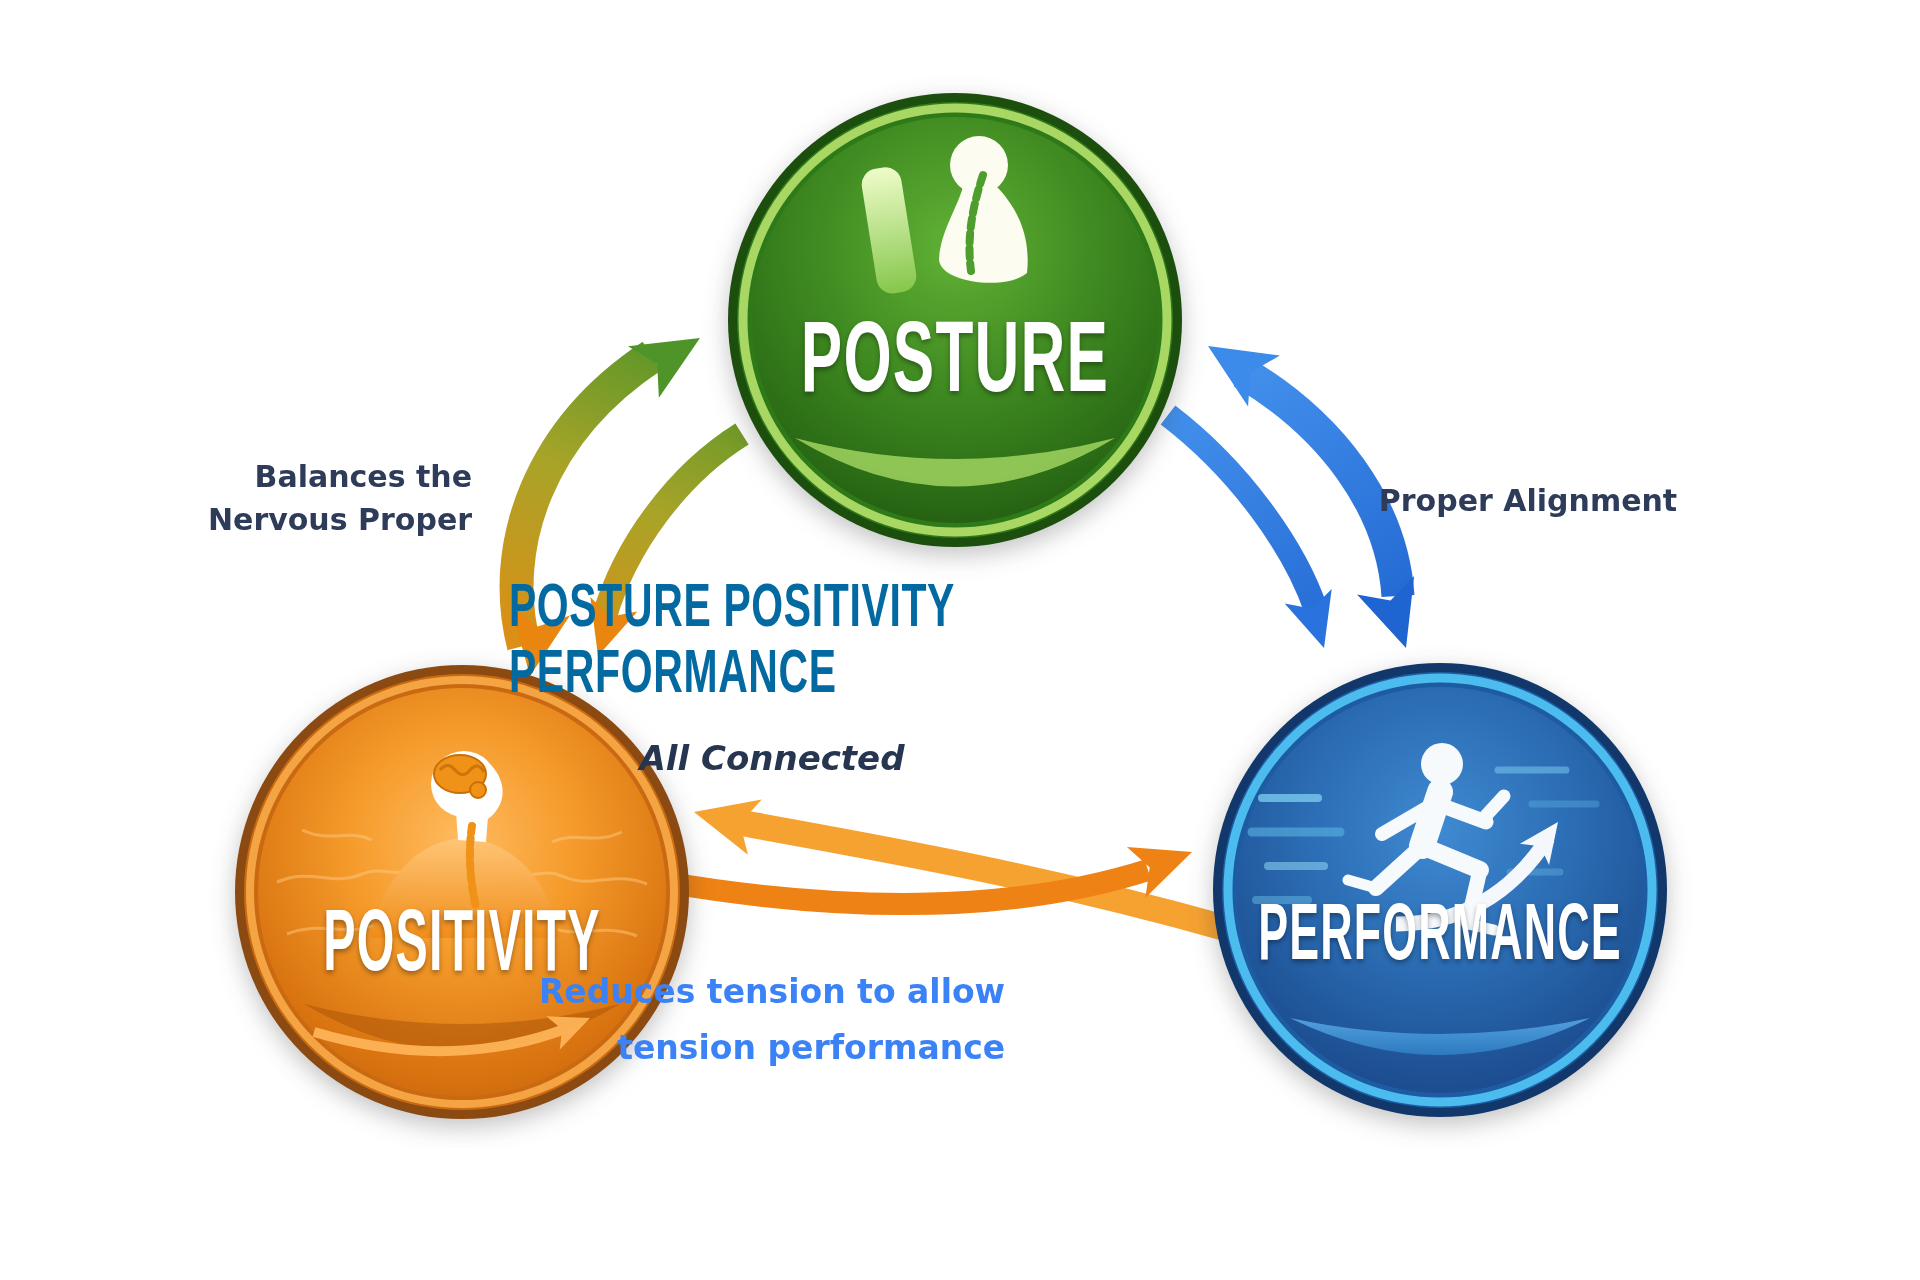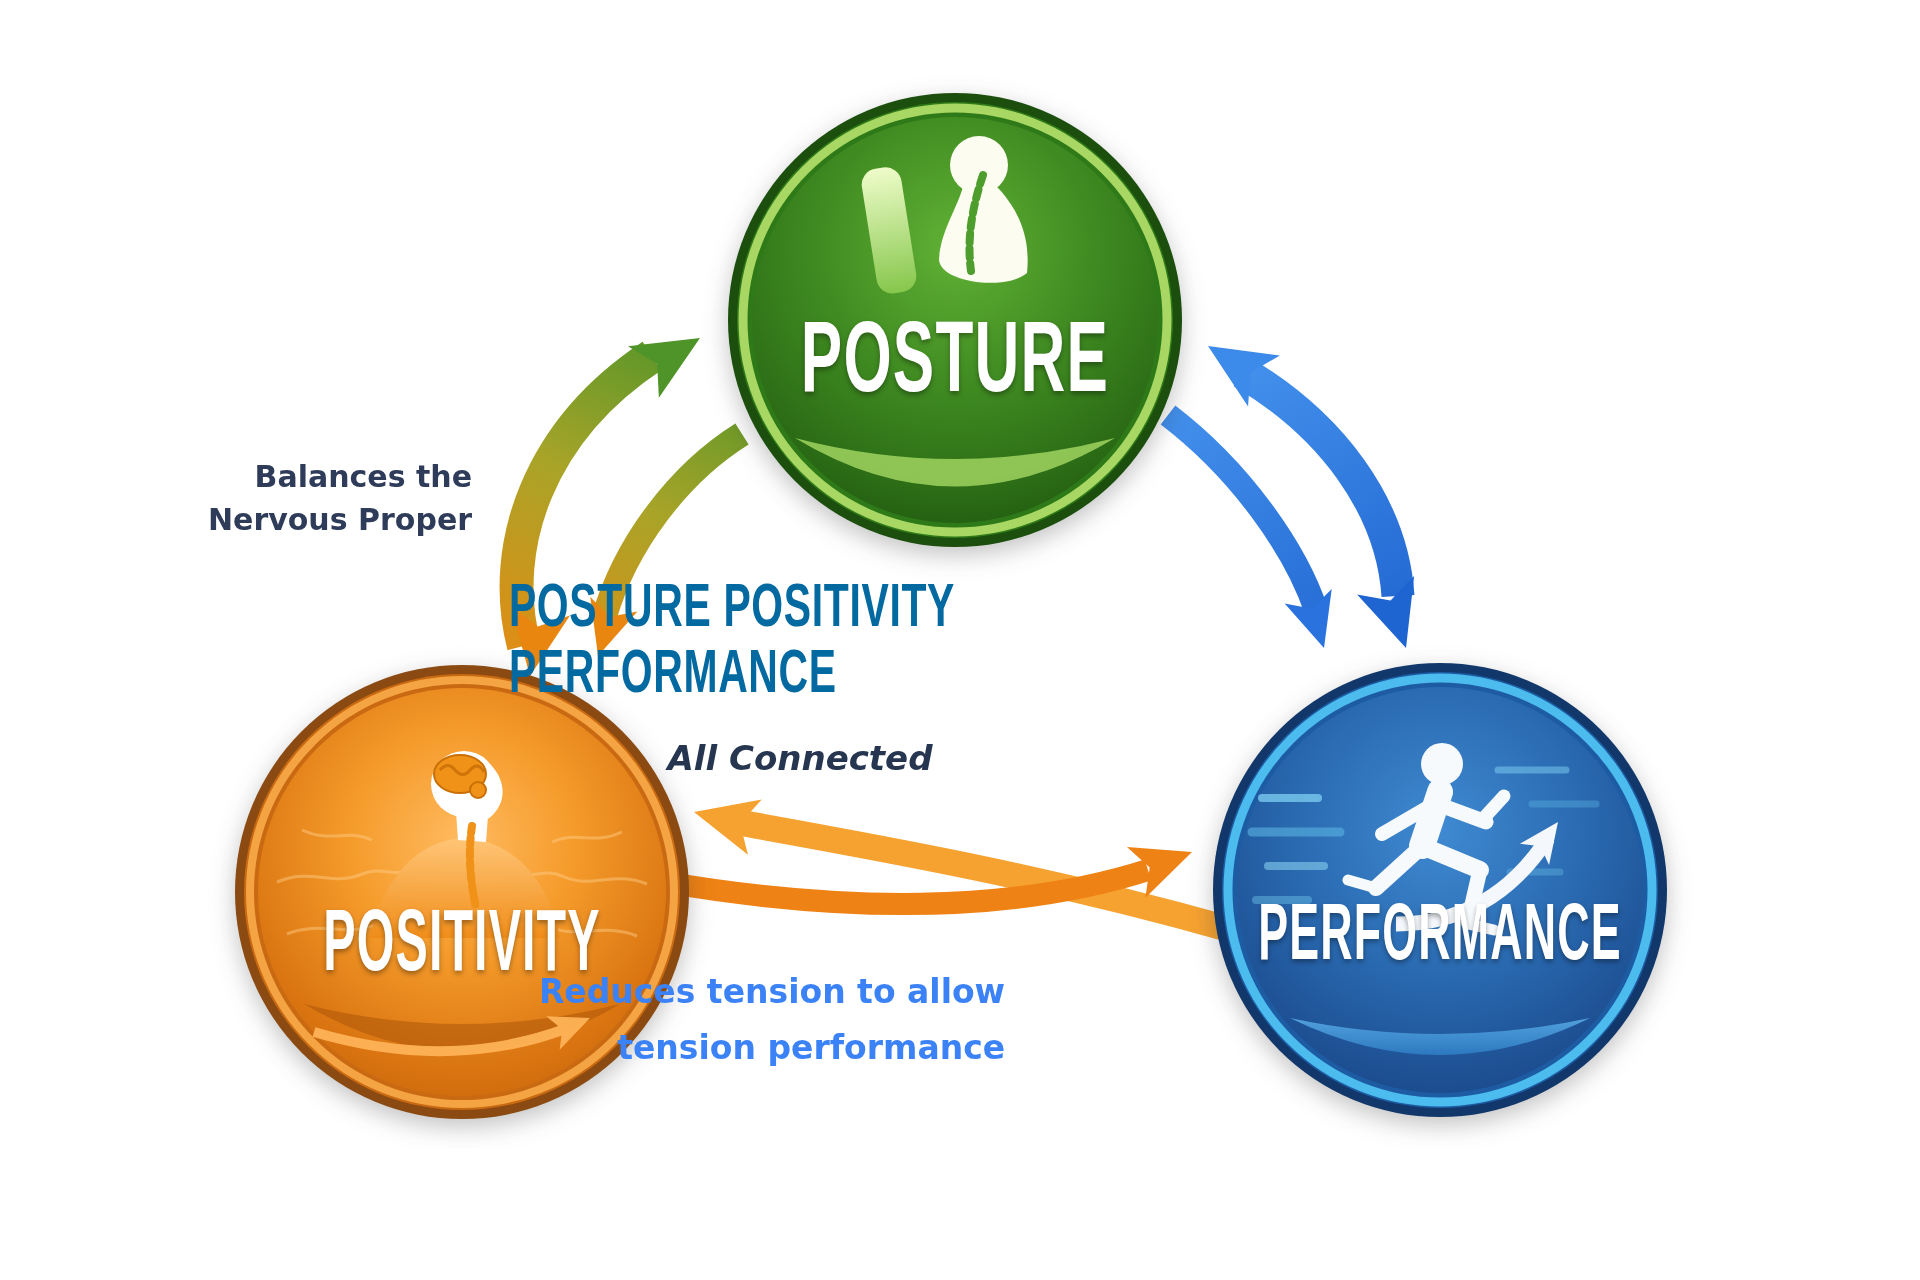--- a/index.html
+++ b/index.html
@@ -25,21 +25,21 @@
     z-index:3;text-align:left;color:#0369a1;
   }
   .center-title .line{
     display:block;font-family:"Liberation Sans",sans-serif;font-weight:bold;
     font-size:62px;line-height:66px;letter-spacing:1px;
     transform:scaleX(.66);transform-origin:50% 50%;white-space:nowrap;
   }
   .subtitle{
     position:absolute;left:772px;top:738px;transform:translateX(-50%);
     z-index:3;font-family:"DejaVu Sans",sans-serif;font-style:italic;font-weight:bold;
-    font-size:34px;color:#273650;white-space:nowrap;margin-left:28px;
+    font-size:34px;color:#273650;white-space:nowrap;
   }
   
   .conn-label{
     position:absolute;z-index:3;text-align:right;white-space:nowrap;
     font-family:"DejaVu Sans",sans-serif;font-weight:bold;
   }
   .conn-label .l{display:block;}
   .conn-label.left{left:340px;top:498px;transform:translate(-50%,-50%);
     font-size:30px;line-height:43px;color:#2e3c5a;}
   .conn-label.right{left:1528px;top:500px;transform:translate(-50%,-50%);
@@ -219,19 +219,20 @@
     <span class="line">POSTURE POSITIVITY</span>
     <span class="line">PERFORMANCE</span>
   </div>
   <div class="subtitle">All Connected</div>
 
   <div class="conn-label left">
     <span class="l">Balances the</span>
     <span class="l">Nervous Proper</span>
   </div>
   <div class="conn-label right">
+    <span class="l">Proper Alignment</span>
   </div>
   <div class="conn-label bottom">
     <span class="l">Reduces tension to allow</span>
     <span class="l">tension performance</span>
   </div>
 
 </div>
 
 </body></html>

